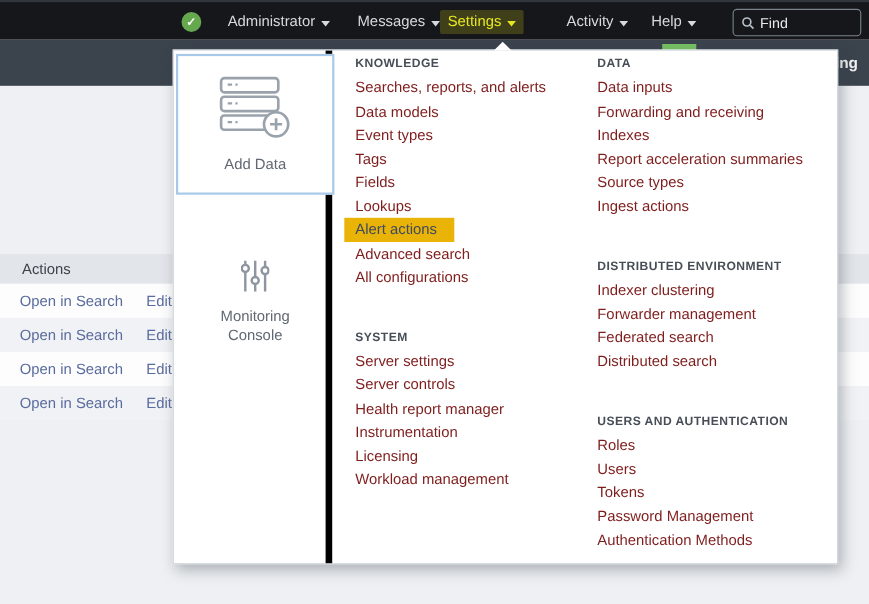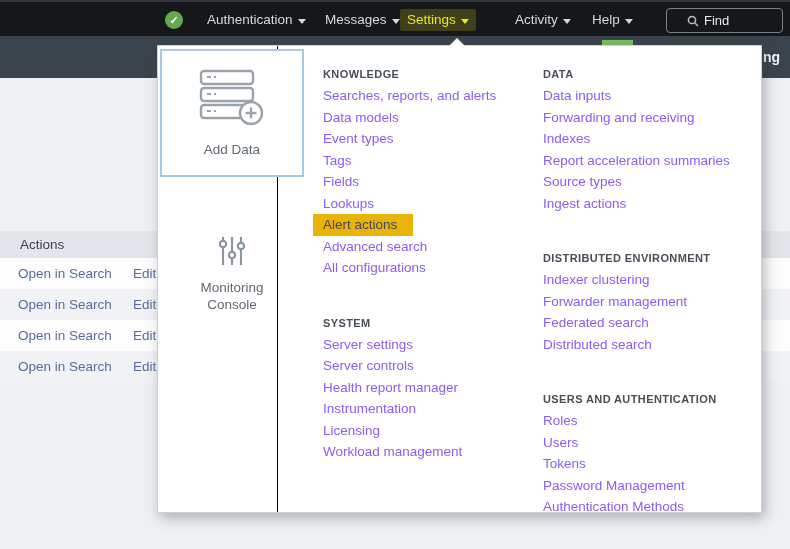--- a/index.html
+++ b/index.html
@@ -13,21 +13,21 @@
     display:inline-flex; align-items:center; gap:5px; cursor:pointer; line-height:18px; }
   .topbar-item.active { background:#3f401a; color:#e6e622; padding:2px 7px; top:7px;
     border-radius:2px; }
   .caret-down { width:0; height:0; border-left:4px solid transparent;
     border-right:4px solid transparent; border-top:5px solid currentColor; margin-top:2px; }
   .status-badge { position:absolute; left:165px; top:9px; width:18px; height:18px;
     border-radius:50%; background:#65a84e; color:#fff; font-size:11px; font-weight:bold;
     display:flex; align-items:center; justify-content:center; cursor:pointer; }
   .find-box { position:absolute; left:666px; top:6px; width:117px; height:25px;
     border:1px solid #79828c; border-radius:4px; display:flex; align-items:center;
-    padding:0 20px; gap:5px; background:#15171b; }
+    padding:0 7px; gap:5px; background:#15171b; }
   .find-box input { flex:1; min-width:0; background:transparent; border:none; outline:none;
     color:#eef1f4; font-size:13px; font-family:"Liberation Sans", sans-serif; }
   .find-box input::placeholder { color:#e6eaee; opacity:1; }
 
   
   .appbar { position:absolute; left:0; top:36px; width:790px; height:42px;
     background:#3b434d; z-index:1; }
   .appbar-clip { position:absolute; right:10px; top:13px; color:#f1f3f5;
     font-size:14px; font-weight:bold; }
   .green-strip { position:absolute; left:602px; top:4px; width:31px; height:6px;
@@ -47,53 +47,53 @@
   .tbl-link.l2 { left:133px; }
 
   
   .dropdown { position:absolute; left:157px; top:45px; width:605px; height:468px;
     background:#ffffff; border:1px solid #ccd2d9; z-index:10;
     box-shadow:3px 5px 12px rgba(50,60,70,0.35); }
   .dropdown-caret { position:absolute; left:291px; top:-8px; width:0; height:0;
     border-left:8px solid transparent; border-right:8px solid transparent;
     border-bottom:8px solid #ffffff; }
 
-  .tiles-col { position:absolute; left:0; top:0; width:120px; height:100%;
-    border-right:1px solid #000000;padding-left:40px; }
+  .tiles-col { position:absolute; left:0; top:0; width:144px; height:100%;
+    border-right:6px solid #000000;padding-left:40px; }
   .tile { position:absolute; left:2px; width:144px; display:flex; flex-direction:column;
     align-items:center; cursor:pointer; }
   .tile.selected { border:2px solid #a8c8e9; background:#fff; }
   .tile-adddata { top:3px; height:128px; justify-content:center; gap:14px; }
   .tile-monitoring { top:168px; height:120px; justify-content:center; gap:13px; }
   .tile-label { font-size:13.5px; color:#5f6873; text-align:center; line-height:17px;
     width:92px; }
 
-  .menu-col { position:absolute; top:0; padding-top:20px; }
+  .menu-col { position:absolute; top:0; padding-top:4px; }
   .col-a { left:165px; width:212px; }
   .col-b { left:385px; width:216px; }
   .menu-section { margin:0; }
   .menu-heading { font-size:11px; font-weight:bold; color:#474e57; letter-spacing:0.4px;
     line-height:16px; margin-bottom:3px; }
   .menu-section + .menu-section .menu-heading { margin-top:36px; }
-  .menu-link { display:block; font-size:13.5px; color:#8b5cf6; line-height:21.5px;
+  .menu-link { display:block; font-size:13.5px; color:#7f1d1d; line-height:21.5px;
     cursor:pointer; text-decoration:none; white-space:nowrap; }
   .menu-link.hl { background:#eab308; color:#3d4a61; width:max-content;
     margin-left:-10px; padding:0 16px 0 10px; }
 
   
   .icon svg { display:block; }
 </style>
 </head>
 <body>
 
 <div class="topbar">
   <div class="status-badge">✓</div>
 
   <span class="topbar-item" style="left:207px">
-    <span>Authentication</span>
+    <span>Administrator</span>
     <span class="caret-down"></span>
   </span>
   <span class="topbar-item" style="left:325px">
     <span>Messages</span>
     <span class="caret-down"></span>
   </span>
   <span class="topbar-item active" style="left:400px">
     <span>Settings</span>
     <span class="caret-down"></span>
   </span>

